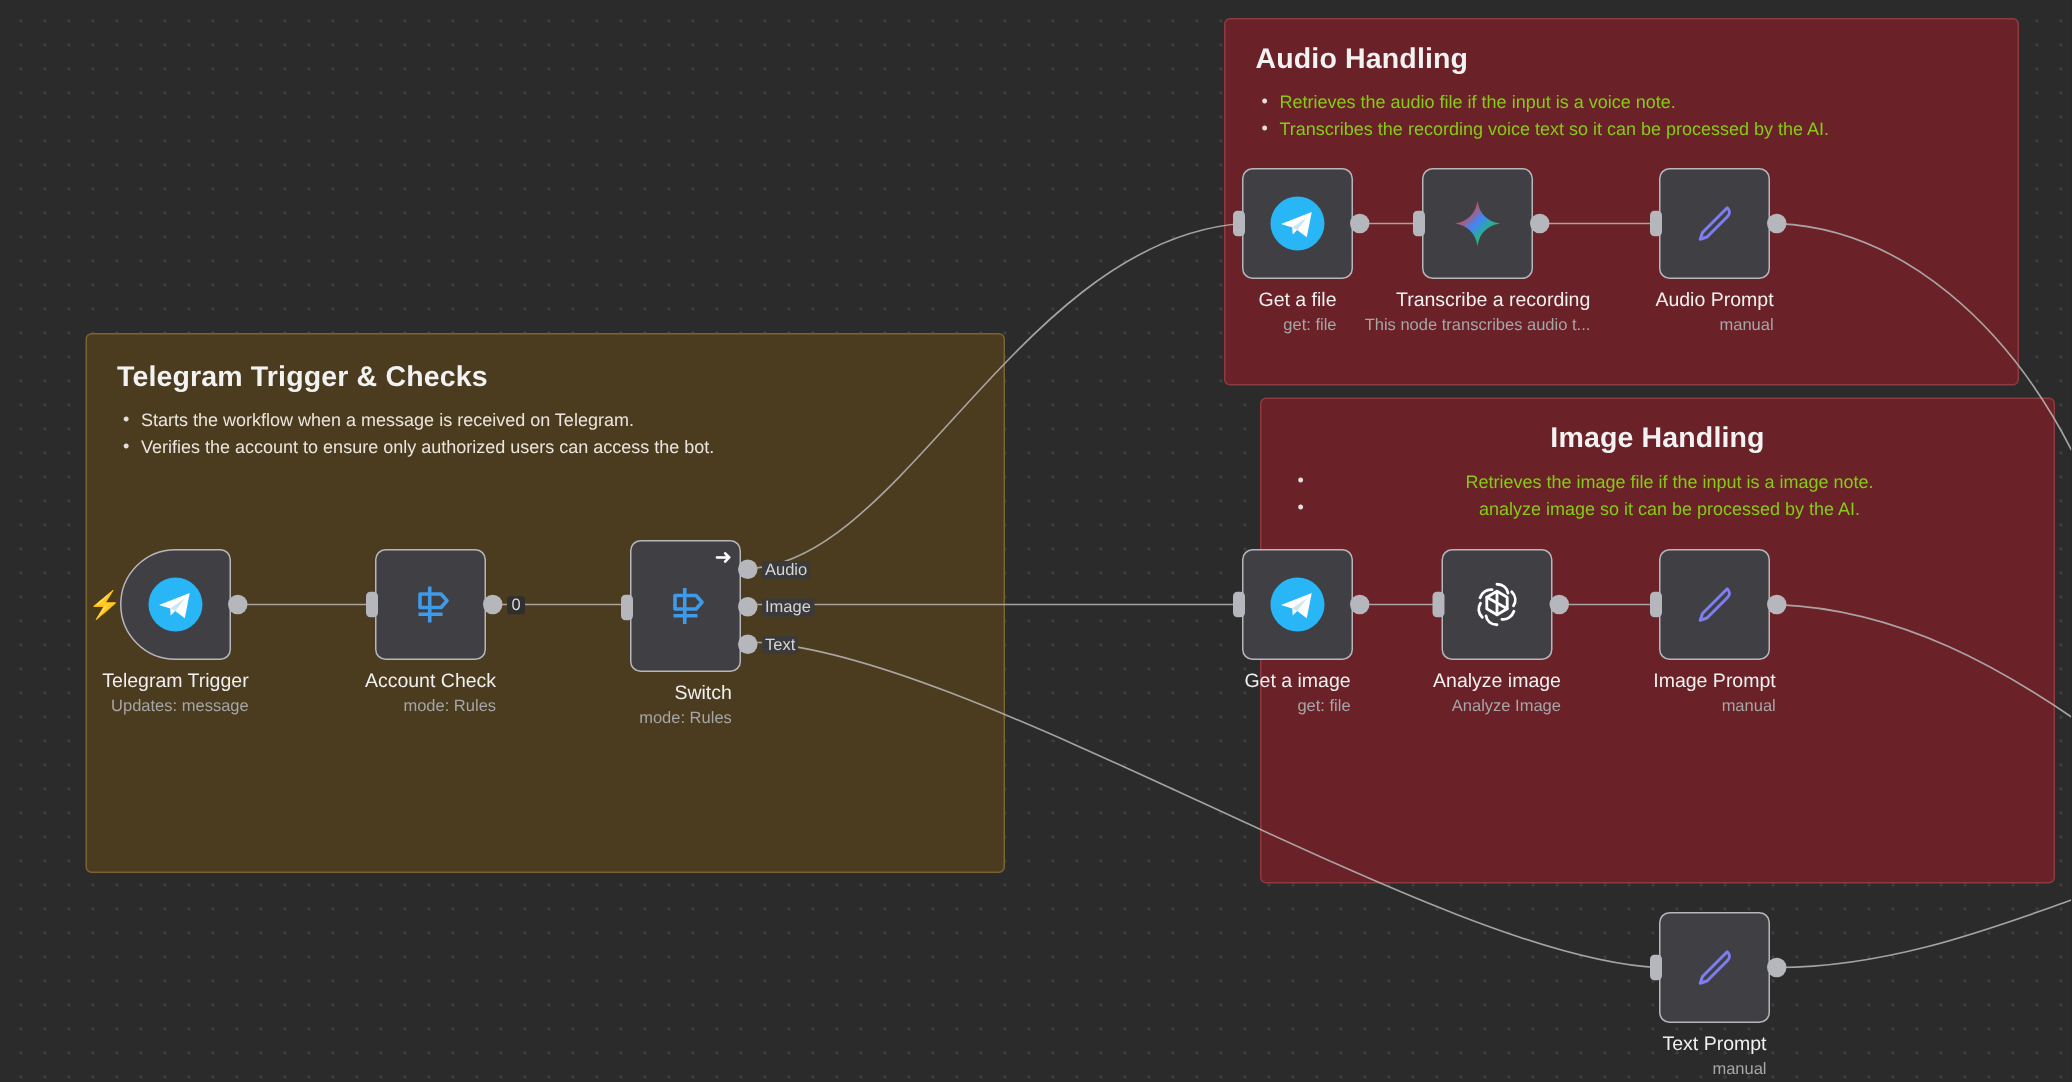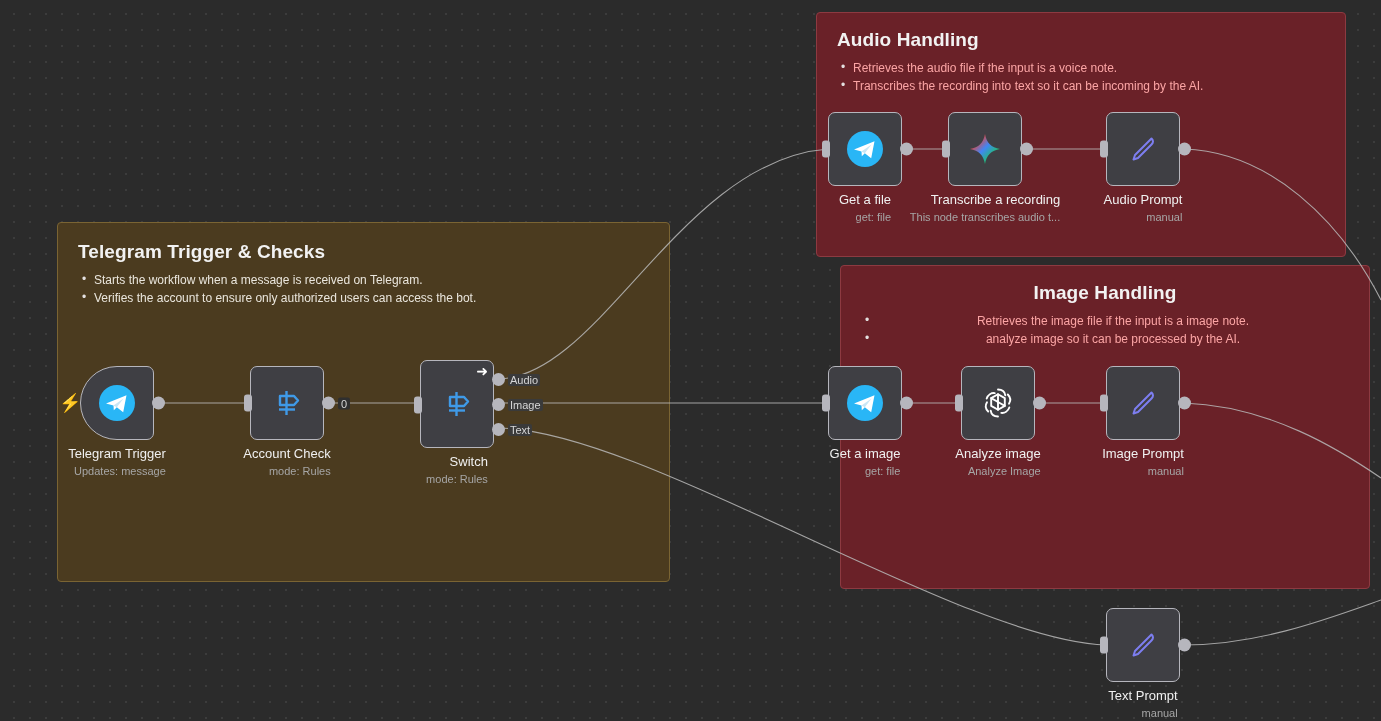--- a/index.html
+++ b/index.html
@@ -43,21 +43,21 @@
     margin-bottom: 8px;
     line-height: 1.2;
   }
   .sticky ul {
     list-style: none;
   }
   .sticky li {
     position: relative;
     font-size: 12px;
     line-height: 17px;
-    color: #fca5a5;
+    color: #84cc16;
     padding-left: 16px;
     margin-bottom: 1px;
   }
   .sticky li::before {
     content: "•";
     position: absolute;
     left: 4px;
     top: -1px;
     font-size: 12px;
     color: #e3e0e0;
@@ -189,21 +189,21 @@
 </style>
 </head>
 <body>
 
 <div id="canvas">
 
   <div class="sticky red" style="left:816px; top:12px; width:530px; height:245px;">
     <h2>Audio Handling</h2>
     <ul>
       <li>Retrieves the audio file if the input is a voice note.</li>
-      <li>Transcribes the recording into text so it can be incoming by the AI.</li>
+      <li>Transcribes the recording voice text so it can be processed by the AI.</li>
     </ul>
   </div>
 
   <div class="sticky red" style="left:840px; top:265px; width:530px; height:324px;text-align:center;">
     <h2>Image Handling</h2>
     <ul>
       <li>Retrieves the image file if the input is a image note.</li>
       <li>analyze image so it can be processed by the AI.</li>
     </ul>
   </div>

